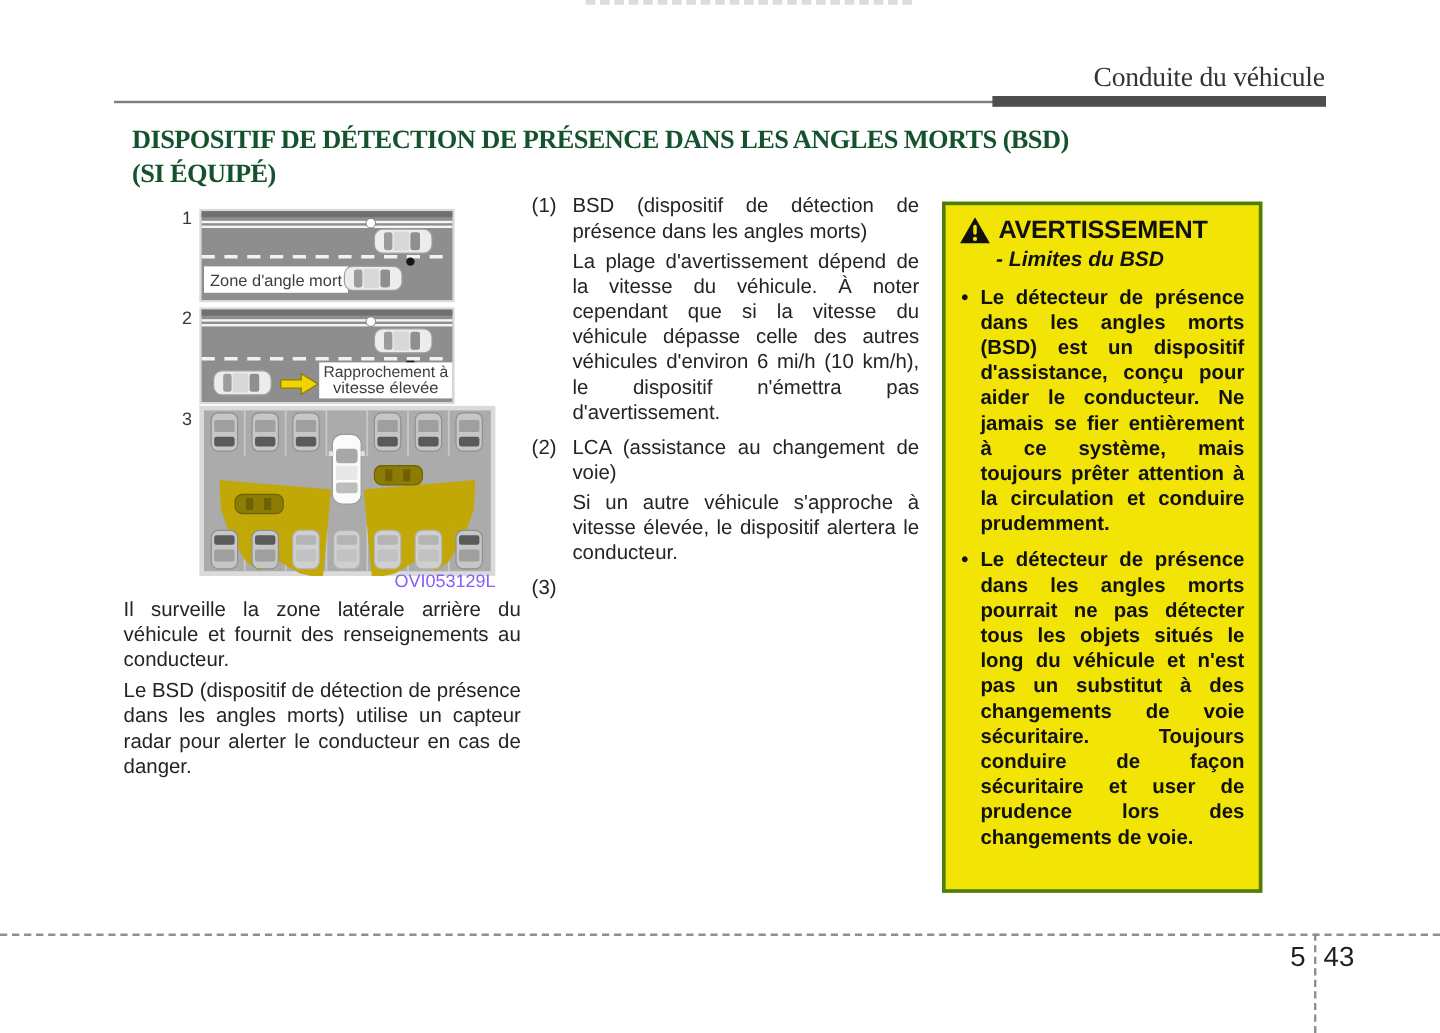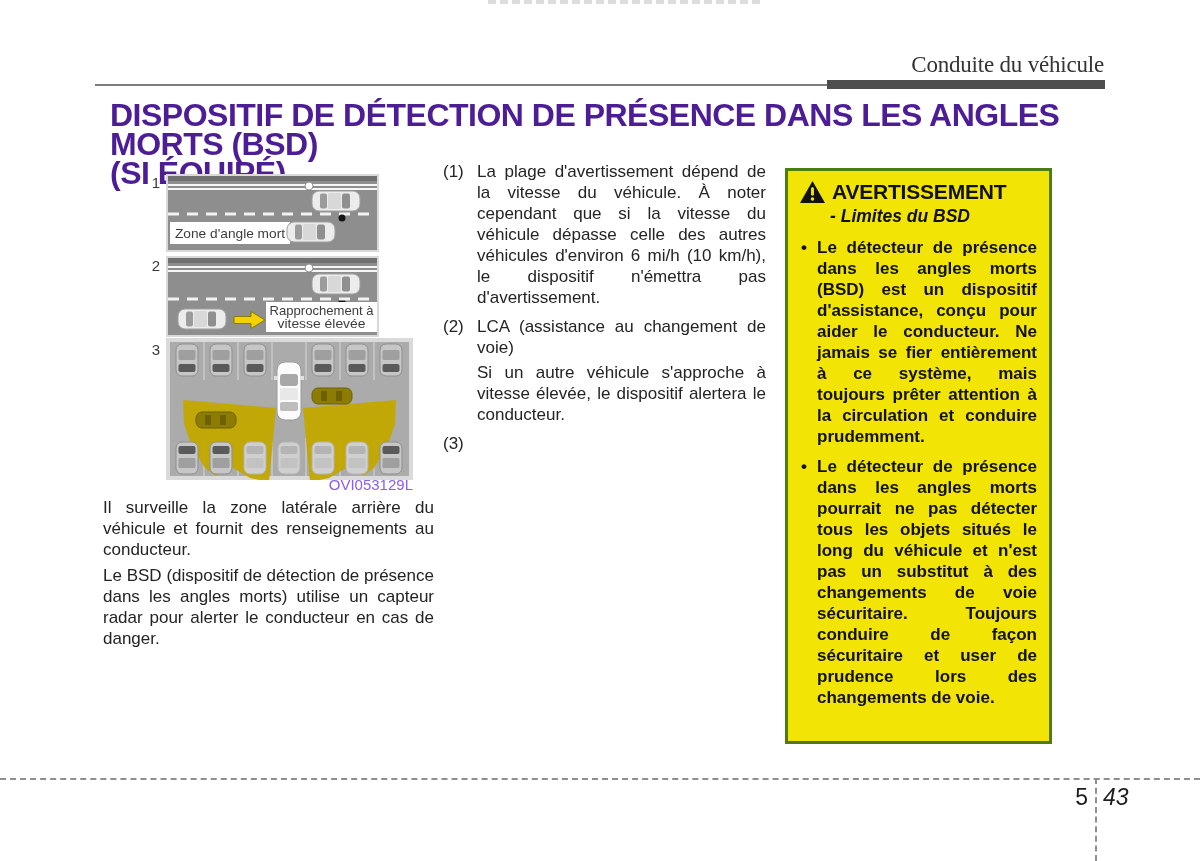--- a/index.html
+++ b/index.html
@@ -11,22 +11,22 @@
   .top-dash{top:0;left:488;}
   .top-dash{left:488px;width:272px;border-top:4px dashed #dcdcdc;}
 
   
   .section-title{top:52px;right:96px;font-family:"Liberation Serif",serif;
                  font-size:23px;color:#343434;letter-spacing:-0.2px;}
   .header-rule-thin{top:84px;left:95px;width:1010px;height:2px;background:#7d7d7d;}
   .header-rule-thick{top:80px;left:827px;width:278px;height:9px;background:#4e4e4e;}
 
   
-  .doc-title{top:101px;left:110px;width:1040px;font-size:32px;font-weight:bold;
-             line-height:29px;color:#4c1d95;letter-spacing:-0.5px;}
+  .doc-title{top:101px;left:110px;width:1040px;font-size:22px;font-weight:bold;
+             line-height:29px;color:#14532d;letter-spacing:-0.5px;font-family:Liberation Serif, serif;}
 
   
   .fig-num{width:20px;text-align:right;font-size:15px;color:#3a3a3a;}
   .scene{border:0;display:block;}
   .fig-code{top:476px;left:253px;width:160px;text-align:right;font-size:15px;color:#8b5cf6;}
 
   
   .body-txt{font-size:17px;line-height:21px;color:#242424;text-align:justify;}
   .left-col{top:497px;left:103px;width:331px;}
   .left-col p{margin:0 0 5px 0;}
@@ -47,21 +47,21 @@
   .warn-list{list-style:none;margin:10px 0 0 0;padding:0;}
   .warn-list li{position:relative;padding-left:17px;margin-bottom:9px;
                 font-size:17px;font-weight:bold;line-height:21px;color:#111;text-align:justify;}
   .warn-list .bullet{position:absolute;left:1px;top:0;}
 
   
   .foot-hline{top:778px;left:0;width:1200px;border-top:2px dashed #8f8f8f;}
   .foot-vline{top:778px;left:1095px;height:83px;border-left:2px dashed #8f8f8f;}
   .page-num{top:784px;font-size:23px;color:#1f1f1f;}
   .page-num.ch{left:1000px;width:88px;text-align:right;}
-  .page-num.pg{left:1103px;width:60px;text-align:left;font-style:italic;}
+  .page-num.pg{left:1103px;width:60px;text-align:left;}
 
   svg text{font-family:"Liberation Sans",sans-serif;}
 </style>
 </head>
 <body>
 
 <div class="page">
 
   <div class="abs top-dash"></div>
 
@@ -188,20 +188,21 @@
 
   <div class="abs body-txt left-col">
     <p>Il surveille la zone latérale arrière du véhicule et fournit des renseignements au conducteur.</p>
     <p>Le BSD (dispositif de détection de présence dans les angles morts) utilise un capteur radar pour alerter le conducteur en cas de danger.</p>
   </div>
 
   <div class="abs body-txt mid-col">
     <div class="list-item">
       <div class="list-marker">(1)</div>
       <div class="list-content">
+        <p class="hd">BSD (dispositif de détection de présence dans les angles morts)</p>
         <p class="bd">La plage d'avertissement dépend de la vitesse du véhicule. À noter cependant que si la vitesse du véhicule dépasse celle des autres véhicules d'environ 6 mi/h (10 km/h), le dispositif n'émettra pas d'avertissement.</p>
       </div>
     </div>
     <div class="list-item">
       <div class="list-marker">(2)</div>
       <div class="list-content">
         <p class="hd">LCA (assistance au changement de voie)</p>
         <p class="bd">Si un autre véhicule s'approche à vitesse élevée, le dispositif alertera le conducteur.</p>
       </div>
     </div>

